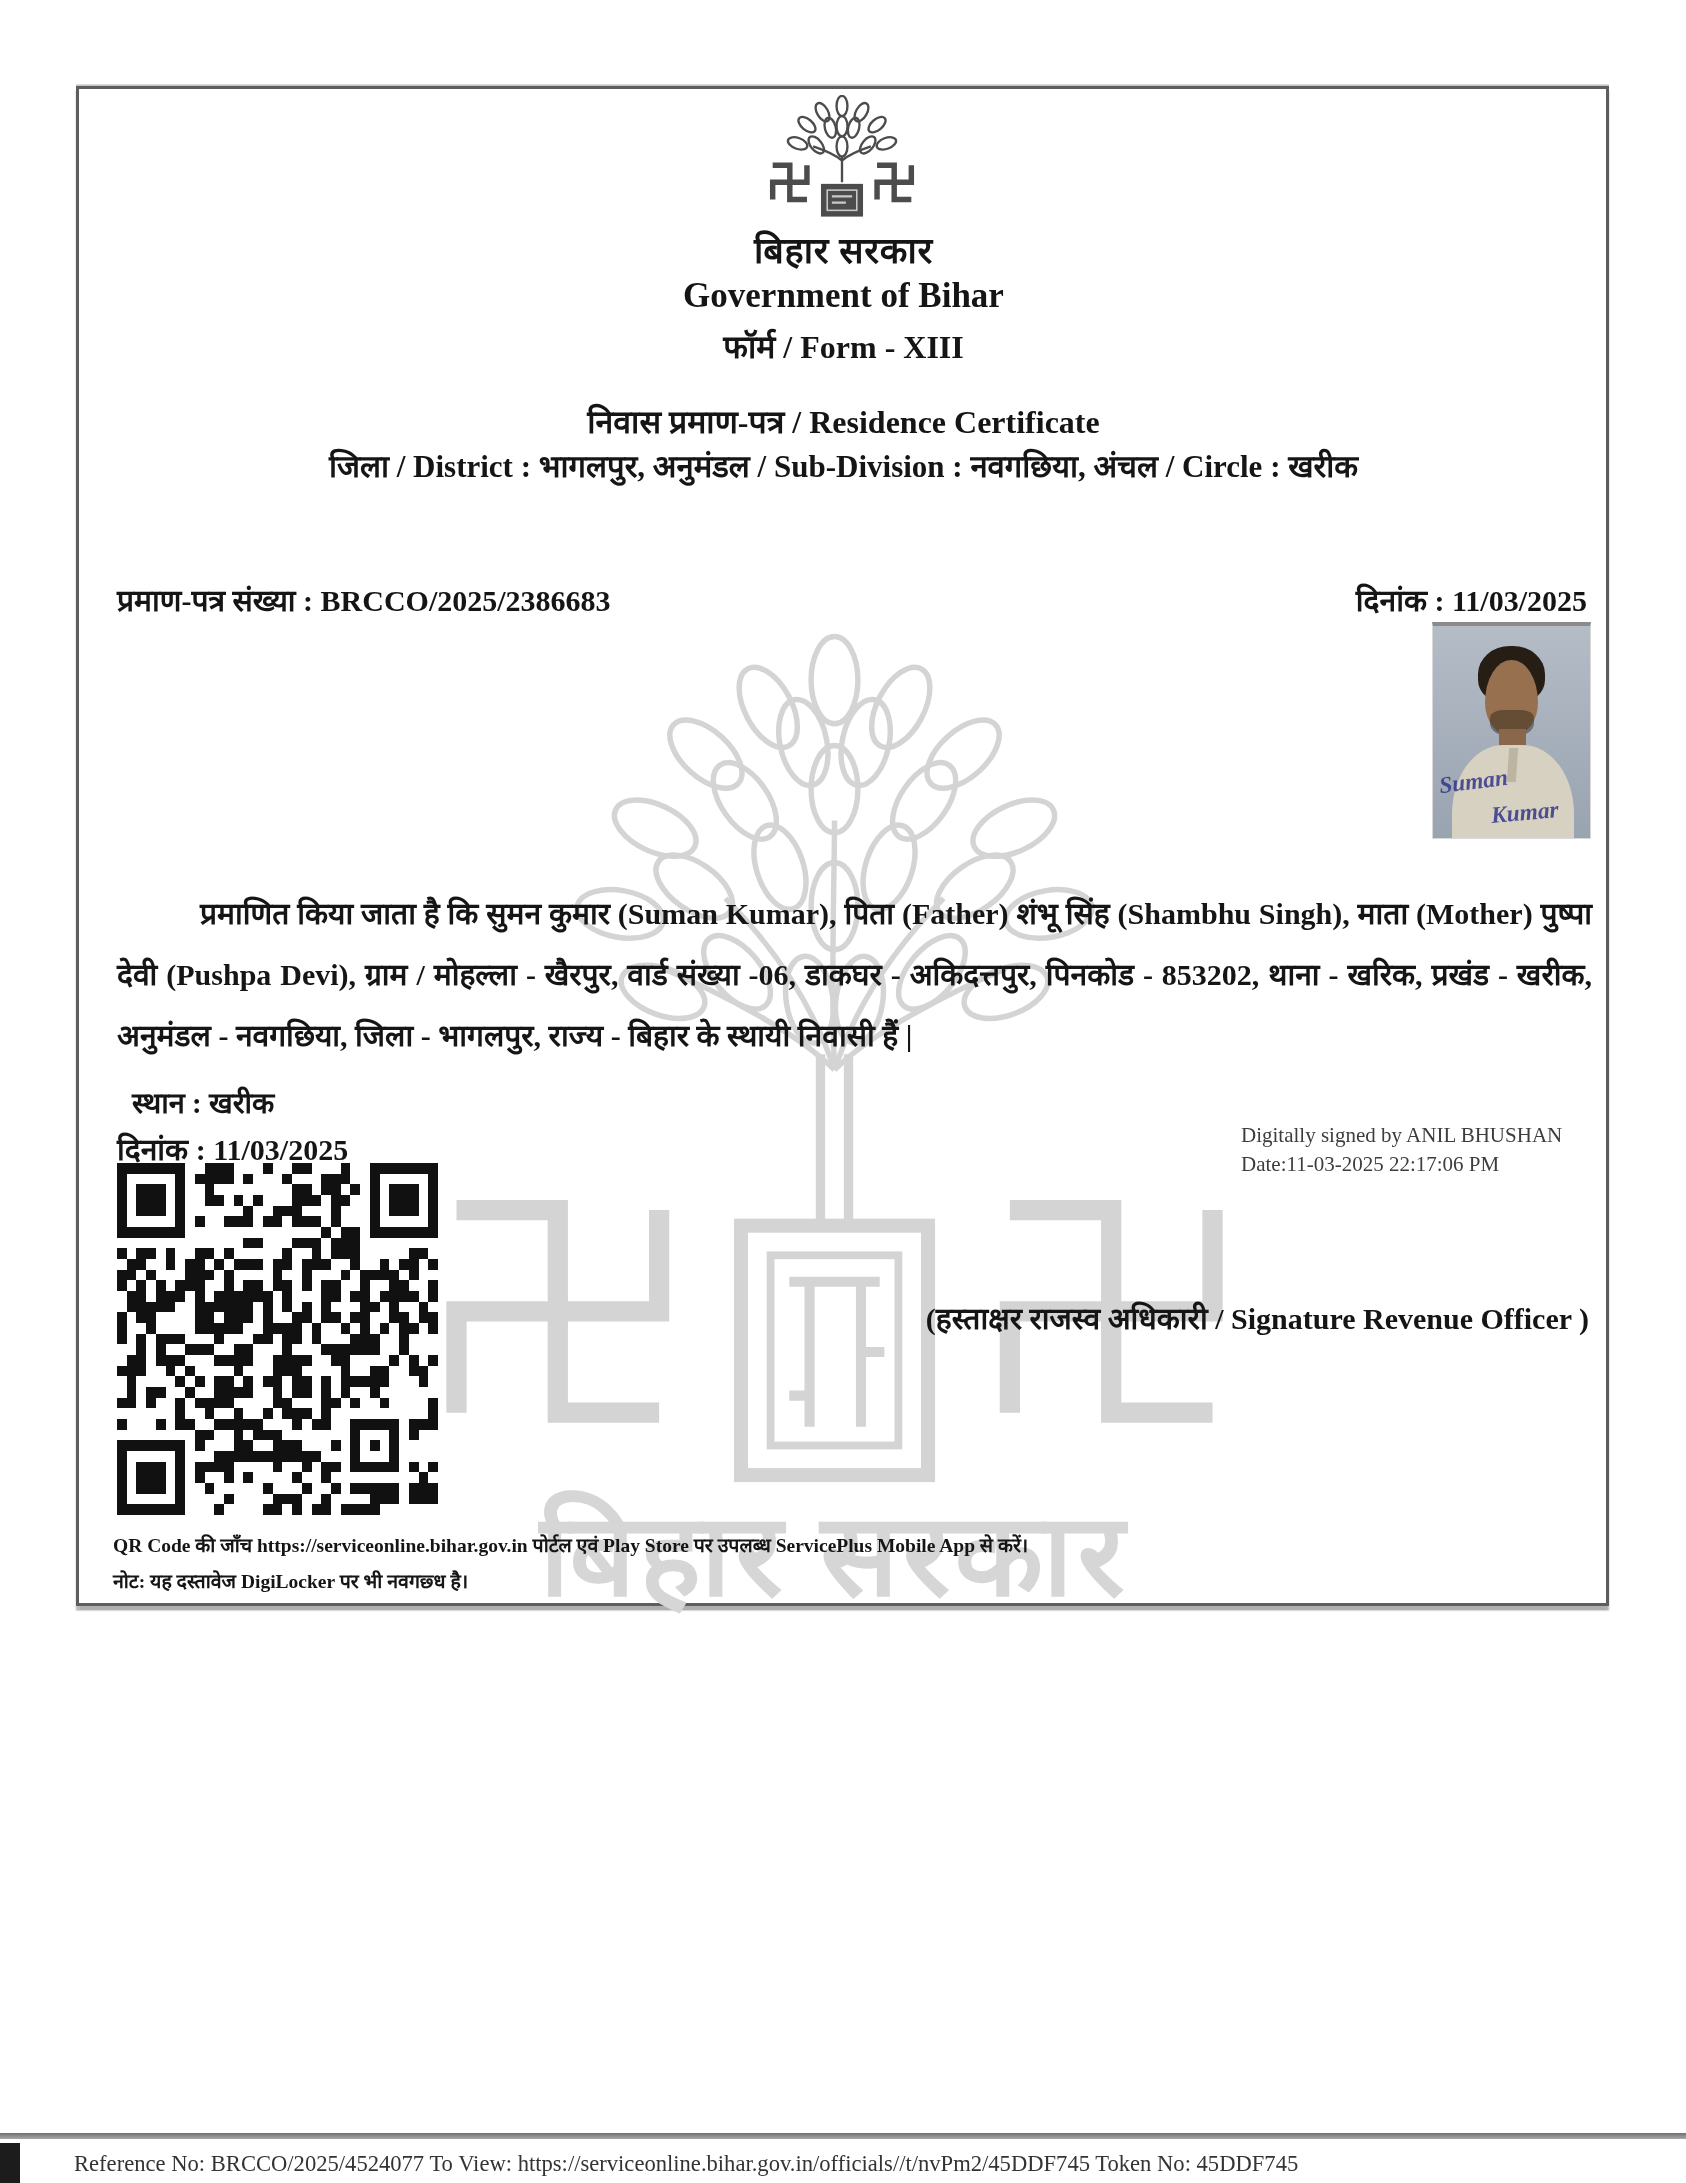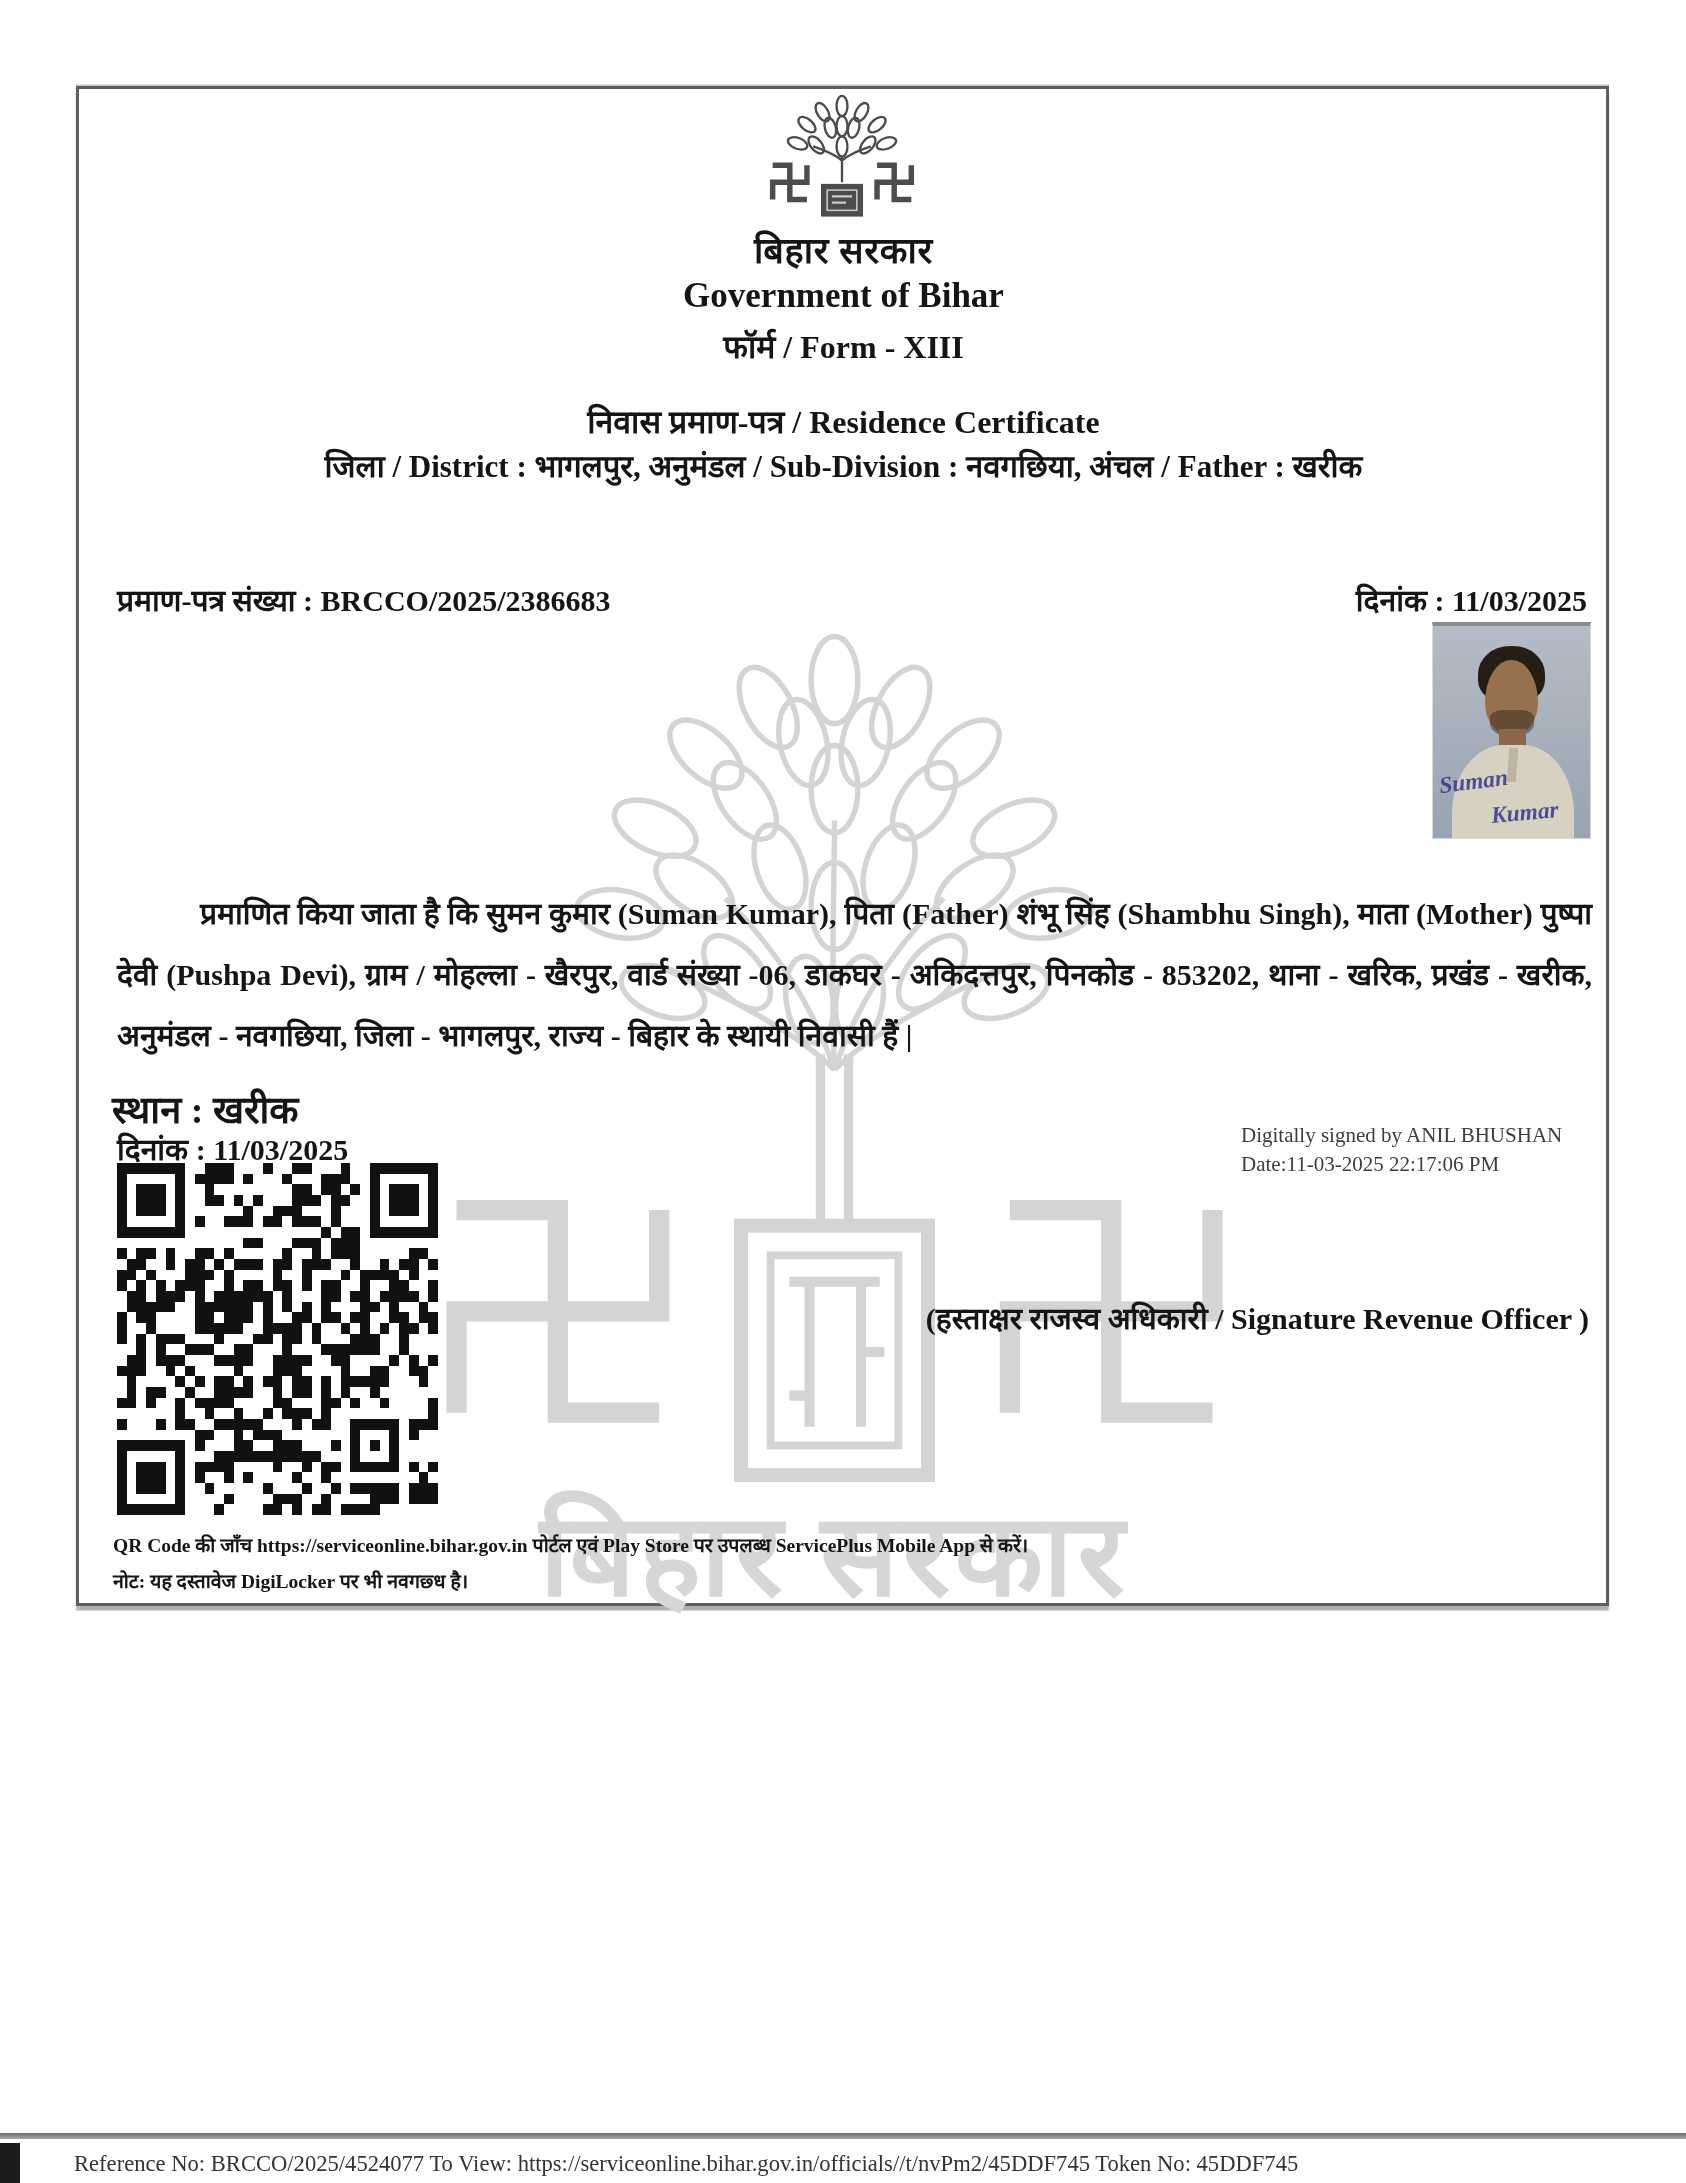--- a/index.html
+++ b/index.html
@@ -19,21 +19,21 @@
   .t-orgen{top:276px;font-size:35px;}
   .t-form{top:324px;font-size:32px;}
   .t-doctitle{top:399px;font-size:32px;}
   .t-district{top:444px;font-size:31px;}
   .t-certno{left:117px;top:579px;font-size:30px;font-weight:bold;}
   .t-issuedate{right:100px;top:579px;font-size:30px;font-weight:bold;}
   .paragraph{
     left:117px;top:883px;width:1475px;font-size:30px;font-weight:bold;
     line-height:61px;text-align:justify;text-indent:83px;z-index:3;
   }
-  .t-place{left:112px;top:1082px;font-size:38px;font-weight:bold;z-index:3;text-align:right;}
+  .t-place{left:132px;top:1082px;font-size:29px;font-weight:bold;z-index:3;text-align:right;}
   .t-date2{left:117px;top:1128px;font-size:30px;font-weight:bold;z-index:3;}
   .digital-sig{
     left:1241px;top:1121px;width:366px;font-size:21px;line-height:29px;
     color:#3d3d3d;z-index:3;font-weight:normal;
   }
   .t-officer{right:98px;top:1297px;font-size:30px;font-weight:bold;z-index:3;}
   .t-note1{left:113px;top:1531px;font-size:19.5px;font-weight:bold;z-index:3;}
   .t-note2{left:113px;top:1567px;font-size:19.5px;font-weight:bold;z-index:3;}
   .footer-divider{left:0;top:2133px;width:1687px;height:5.5px;
     background:linear-gradient(#6f6f6f,#a8a8a8);}
@@ -104,21 +104,21 @@
     </g>
     <rect x="68" y="114" width="54" height="42" fill="#4c4c4c"></rect>
     <rect x="76" y="122" width="38" height="26" fill="none" stroke="#c9c9c9" stroke-width="2"></rect>
     <path d="M82,130 H108 M82,138 H100" stroke="#c9c9c9" stroke-width="3" fill="none"></path>
   </svg>
 
   <div class="abs center-line t-orghi">बिहार सरकार</div>
   <div class="abs center-line t-orgen">Government of Bihar</div>
   <div class="abs center-line t-form">फॉर्म / Form - XIII</div>
   <div class="abs center-line t-doctitle">निवास प्रमाण-पत्र / Residence Certificate</div>
-  <div class="abs center-line t-district">जिला / District : भागलपुर, अनुमंडल / Sub-Division : नवगछिया, अंचल / Father : खरीक</div>
+  <div class="abs center-line t-district">जिला / District : भागलपुर, अनुमंडल / Sub-Division : नवगछिया, अंचल / Circle : खरीक</div>
 
   <div class="abs t-certno">प्रमाण-पत्र संख्या : BRCCO/2025/2386683</div>
   <div class="abs t-issuedate">दिनांक : 11/03/2025</div>
 
   <svg class="abs watermark-wrap" viewBox="0 0 1020 1100">
     <g stroke="#d4d4d4" stroke-width="7" fill="none">
       <ellipse cx="510" cy="60" rx="30" ry="56"></ellipse>
       <ellipse cx="425" cy="95" rx="30" ry="56" transform="rotate(-28 425 95)"></ellipse>
       <ellipse cx="595" cy="95" rx="30" ry="56" transform="rotate(28 595 95)"></ellipse>
       <ellipse cx="345" cy="155" rx="30" ry="56" transform="rotate(-48 345 155)"></ellipse>

